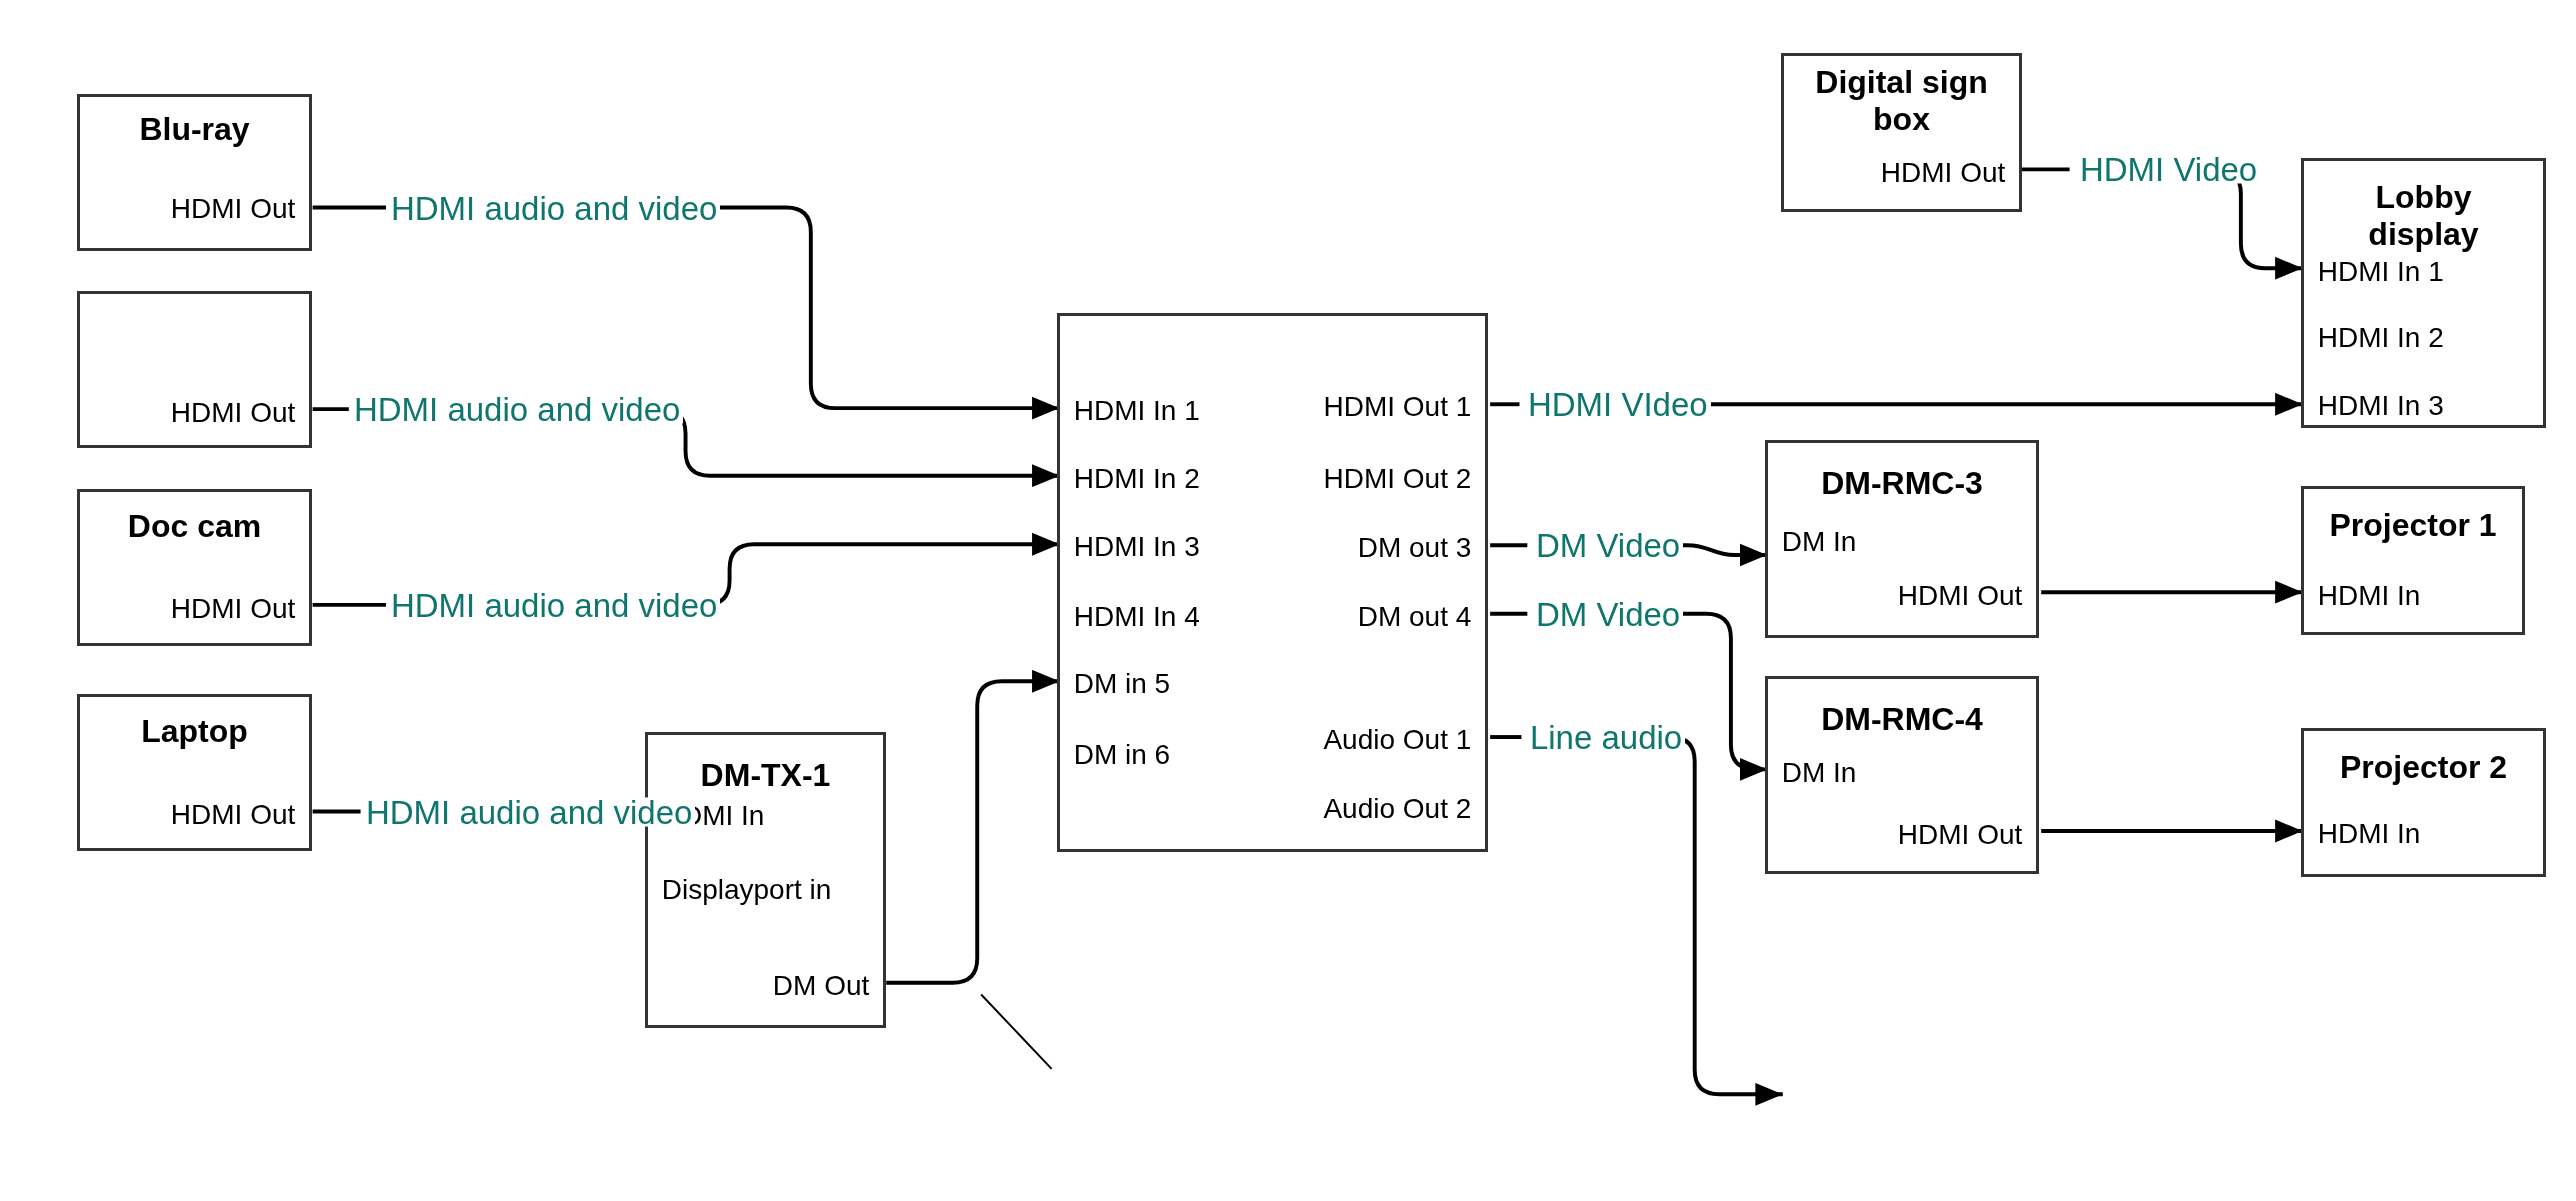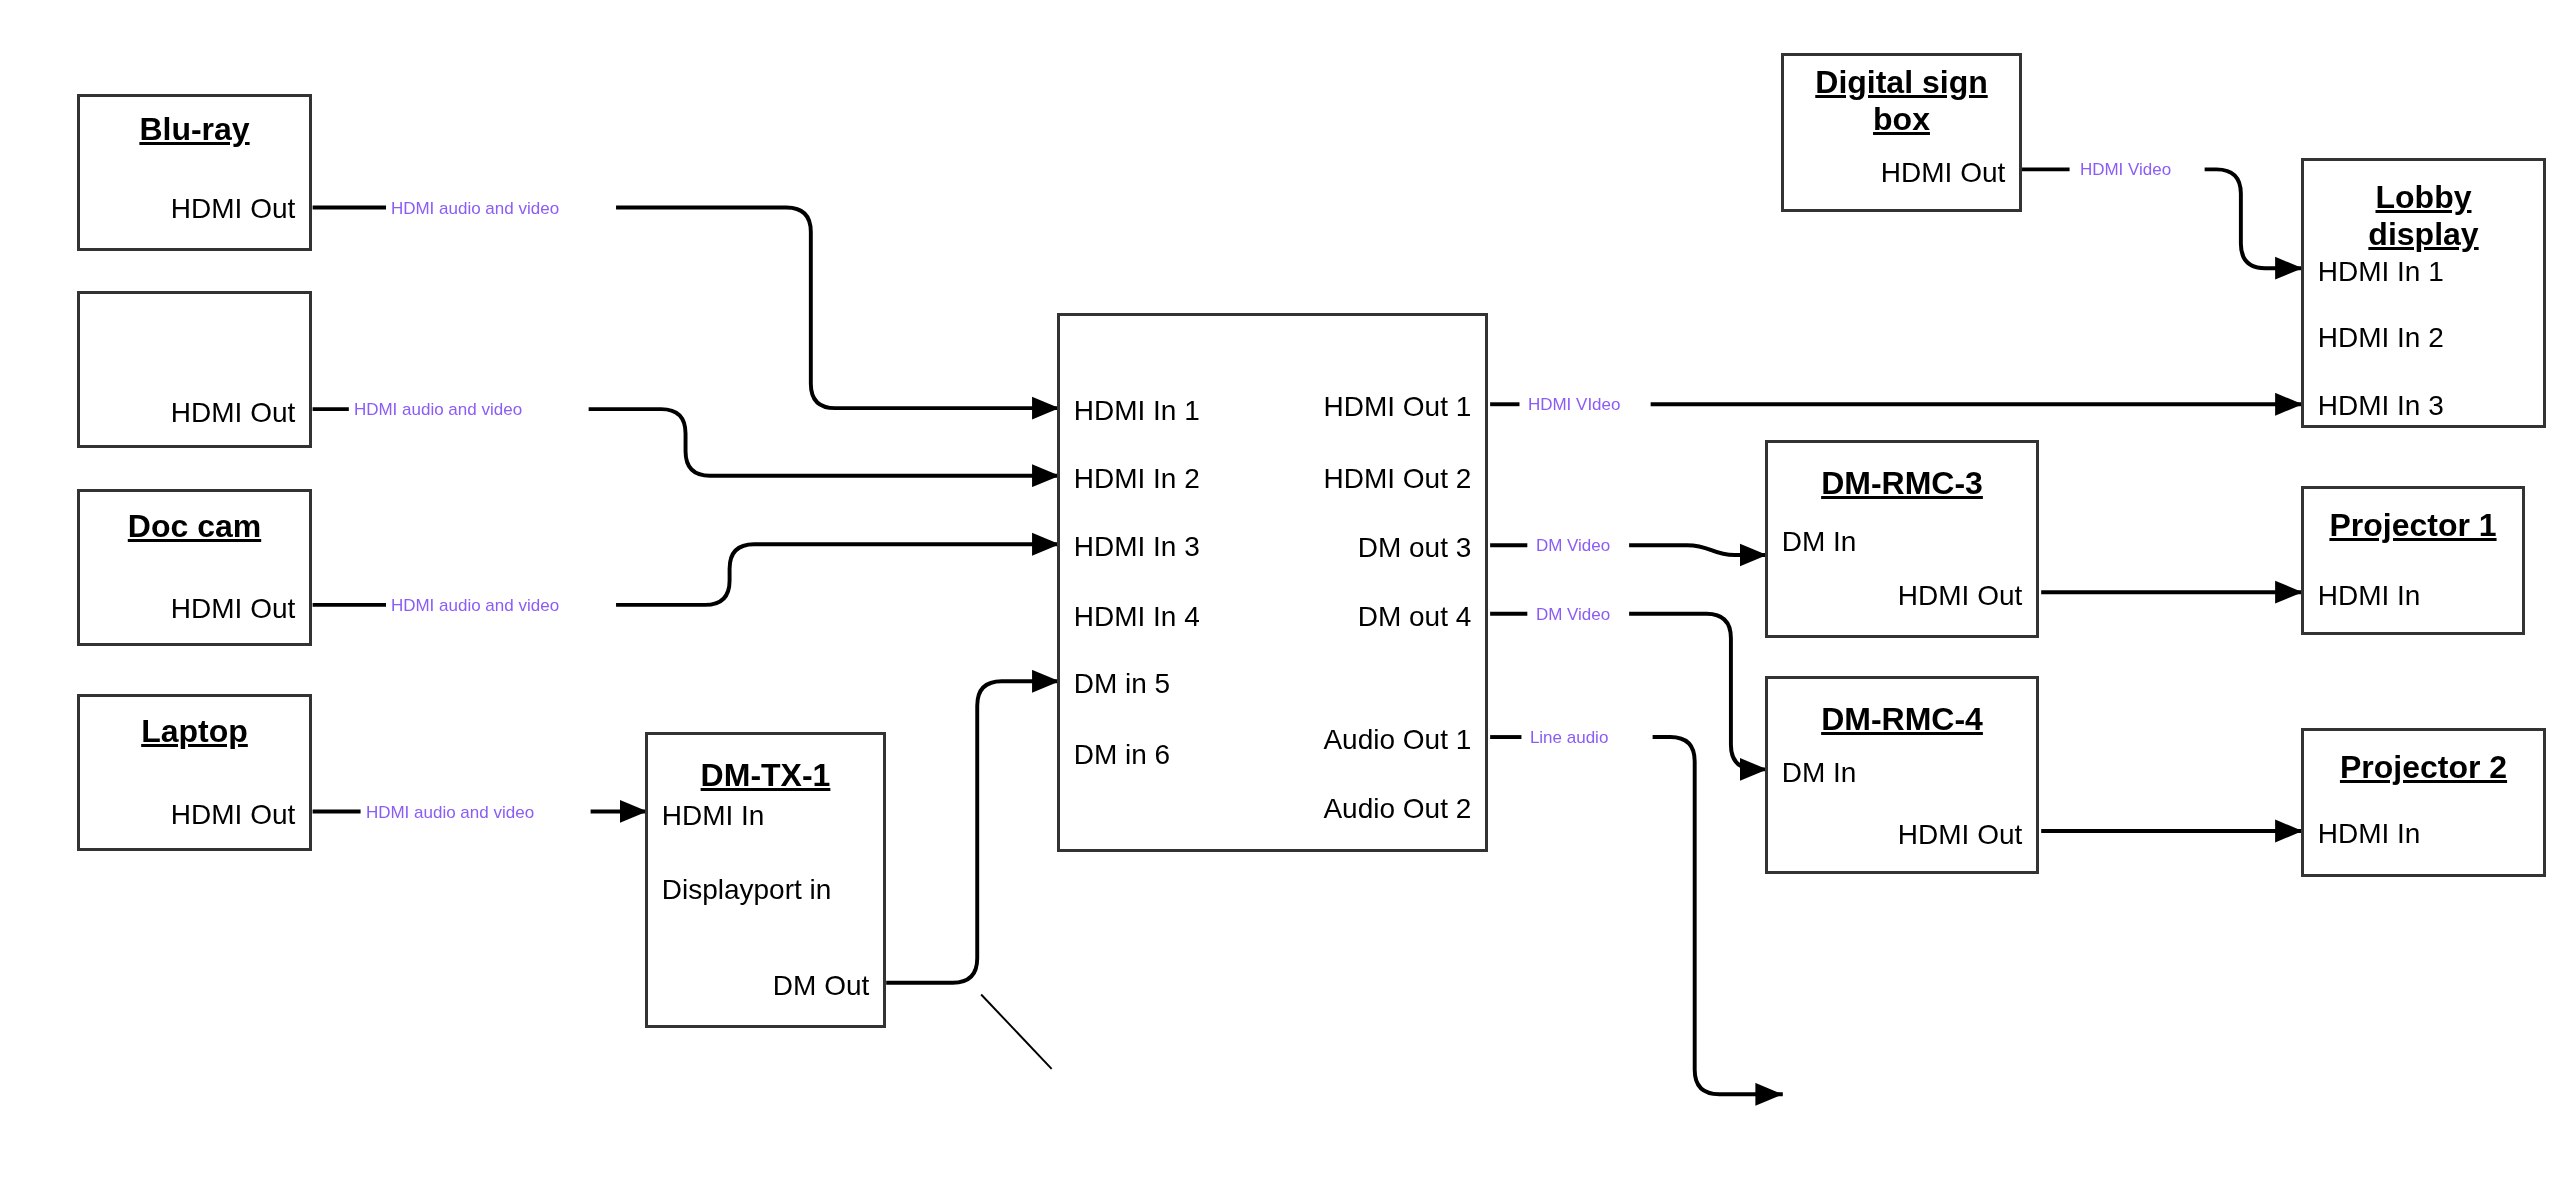--- a/index.html
+++ b/index.html
@@ -18,42 +18,41 @@
     box-sizing:border-box;
   }
   .title{
     position:absolute;left:0;right:0;
     margin:0 auto;
     text-align:center;
     font-weight:bold;
     font-size:32px;
     line-height:37px;
     color:#000;
-    text-decoration:underline;
   }
   .w180{max-width:176px;}
   .w150{max-width:147px;}
   .port{
     position:absolute;
     font-size:28px;
     height:29px;line-height:29px;
     white-space:nowrap;
     color:#000;
   }
   .port.pl{left:13.7px;}
   .port.pr{right:13.7px;}
   .elabel{
     position:absolute;
     transform:translateY(-50%);
-    font-size:17px;
+    font-size:33px;
     line-height:29px;
     background:#ffffff;
     padding:0 2.9px;
     white-space:nowrap;
-    color:#8b5cf6;
+    color:#0f766e;
   }
   .note{
     position:absolute;
     left:1050px;top:1044px;width:196px;height:78px;
     border:2px dashed #000;
     box-sizing:border-box;
     display:flex;align-items:center;justify-content:center;
     background:#ffffff;
   }
   .note-text{

